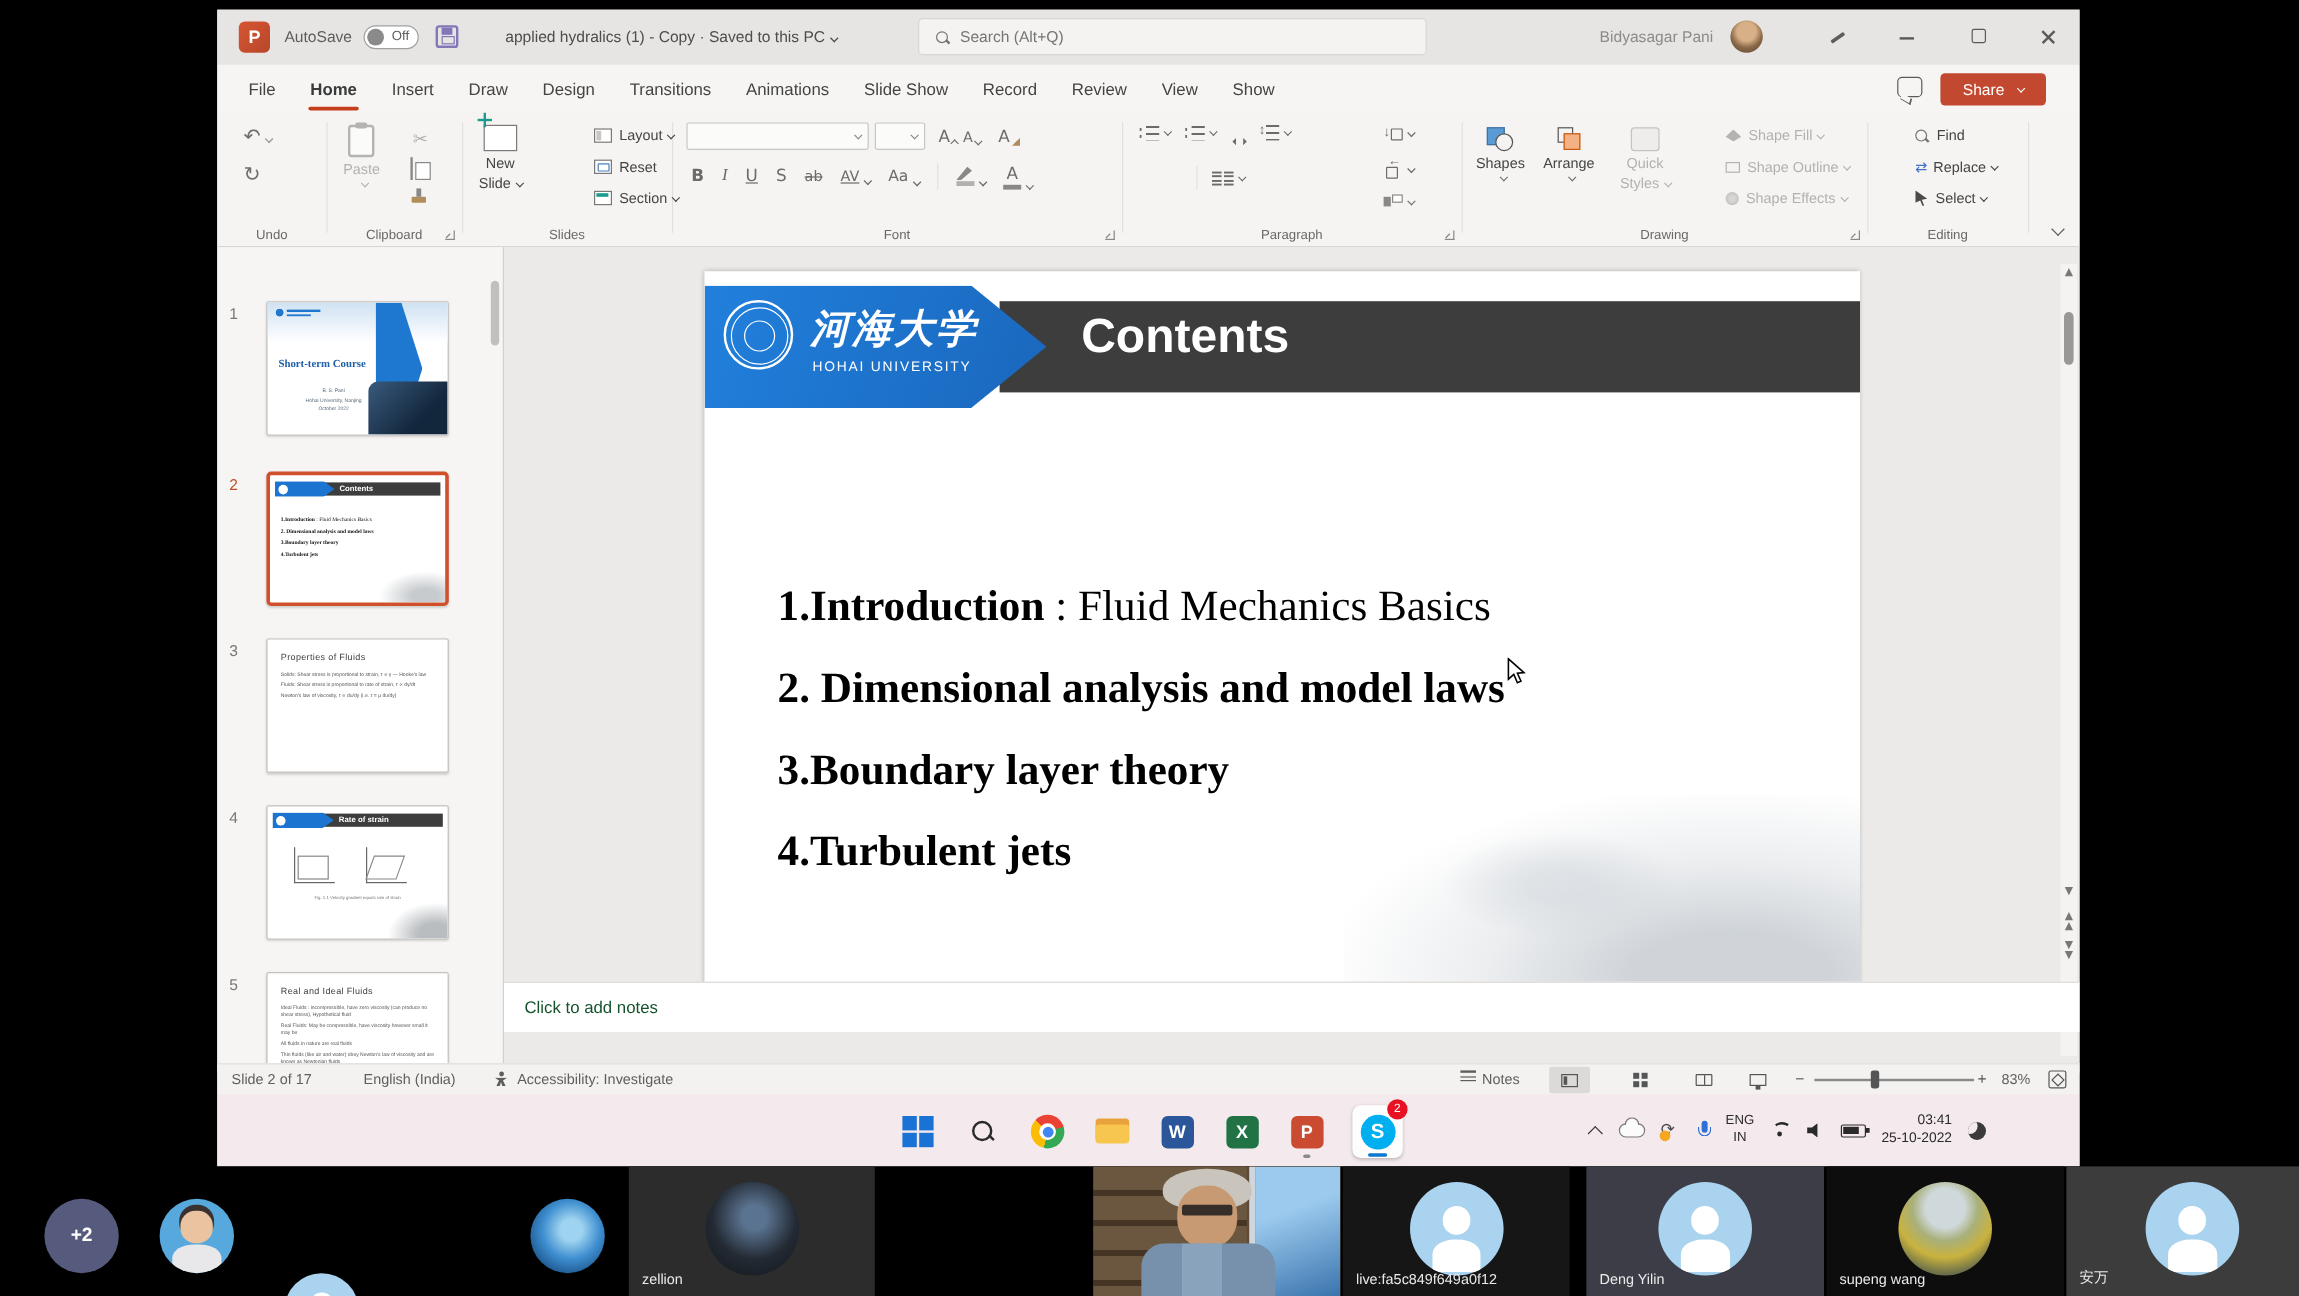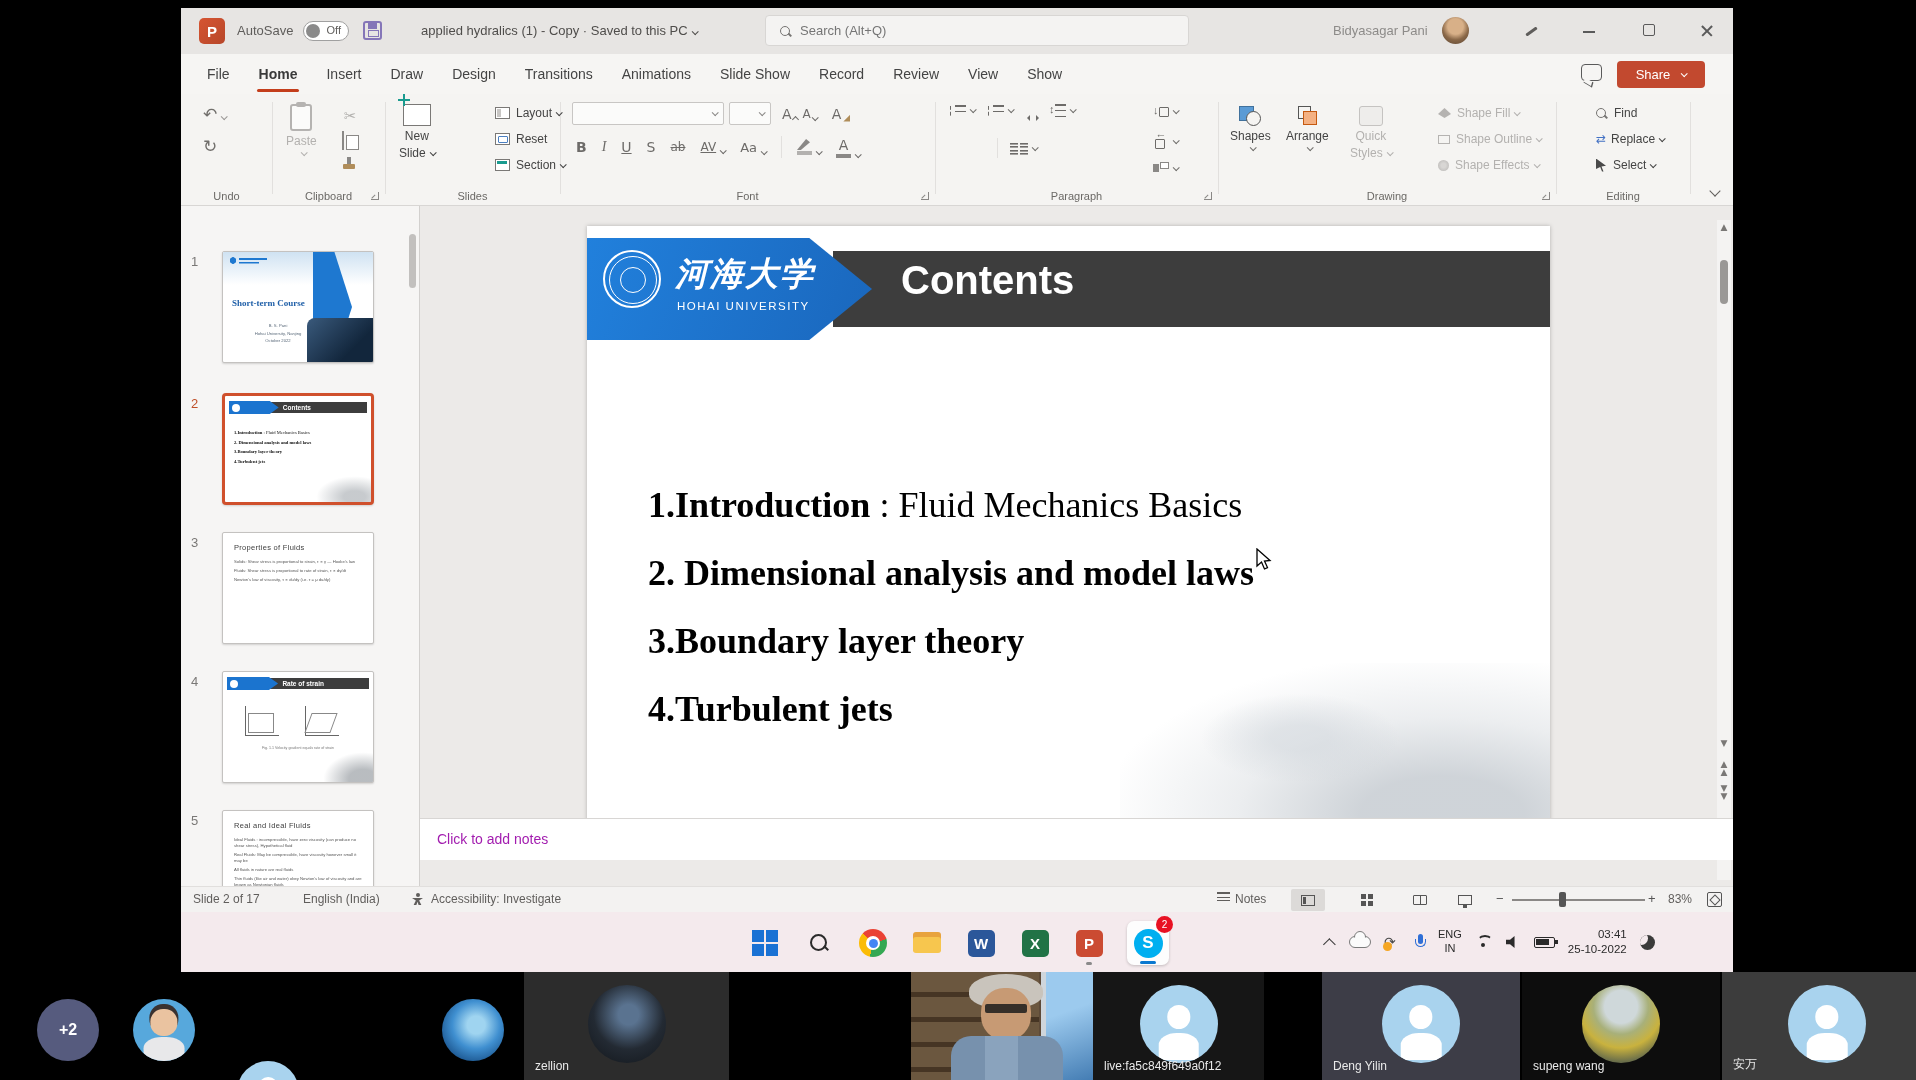--- a/index.html
+++ b/index.html
@@ -206,21 +206,21 @@
   .inkwash2 { position:absolute; right:150px; bottom:40px; width:200px; height:90px;
     background:radial-gradient(ellipse,#ced4da 0 20%,transparent 70%); opacity:.5; }
 
   
   .vscroll { position:absolute; right:2px; top:14px; width:14px; height:660px; background:#f4f3f2; }
   .varrow { position:absolute; left:0; width:14px; height:14px; color:#7a7876; font-size:9px; text-align:center; line-height:14px; font-family:"DejaVu Sans",sans-serif; }
   .vthumb { position:absolute; left:3px; top:40px; width:8px; height:44px; background:#9a9896; border-radius:4px; }
 
   
   .notes { position:absolute; left:239px; top:810px; width:1313px; height:42px; background:#fff; border-top:1px solid #d8d6d4; }
-  .notes-text { position:absolute; left:17px; top:12px; font-size:14px; color:#a21caf; }
+  .notes-text { position:absolute; left:17px; top:12px; font-size:14px; color:#14532d; }
 
   
   .statusbar { position:absolute; left:0; top:878px; width:100%; height:26px; background:#f3f2f1; border-top:1px solid #e1dfdd;
     font-size:12px; color:#605e5c; }
   .sb-item { position:absolute; top:5px; white-space:nowrap; }
   .acc-icon { position:absolute; top:6px; width:13px; height:13px; }
   .acc-icon::before { content:""; position:absolute; left:4.5px; top:0; width:4px; height:4px; border-radius:50%; background:#605e5c; }
   .acc-icon::after { content:""; position:absolute; left:1px; top:5px; width:11px; height:7px; background:#605e5c;
     clip-path:polygon(0 0,100% 0,65% 35%,85% 100%,60% 100%,50% 55%,40% 100%,15% 100%,35% 35%); }
   .viewbtn { position:absolute; top:2px; width:34px; height:22px; display:flex; align-items:center; justify-content:center; border-radius:2px; }
@@ -776,21 +776,21 @@
 
     <div class="tile video-tile" style="left:911px;width:206px">
       <div class="shelf"></div>
       <div class="vwindow"></div>
       <div class="p-hair"></div>
       <div class="p-face"></div>
       <div class="p-glasses"></div>
       <div class="p-shirt"></div>
     </div>
 
-    <div class="tile" style="left:1093px;width:171px;background:#161616">
+    <div class="tile" style="left:1119px;width:189px;background:#161616">
       <div class="tile-av person-blue"></div>
       <span class="tile-name">live:fa5c849f649a0f12</span>
     </div>
 
     <div class="tile" style="left:1522px;width:198px;background:#0d0d0d">
       <div class="tile-av av-autumn"></div>
       <span class="tile-name">supeng wang</span>
     </div>
 
     <div class="tile" style="left:1322px;width:198px;background:#3d3d47">

